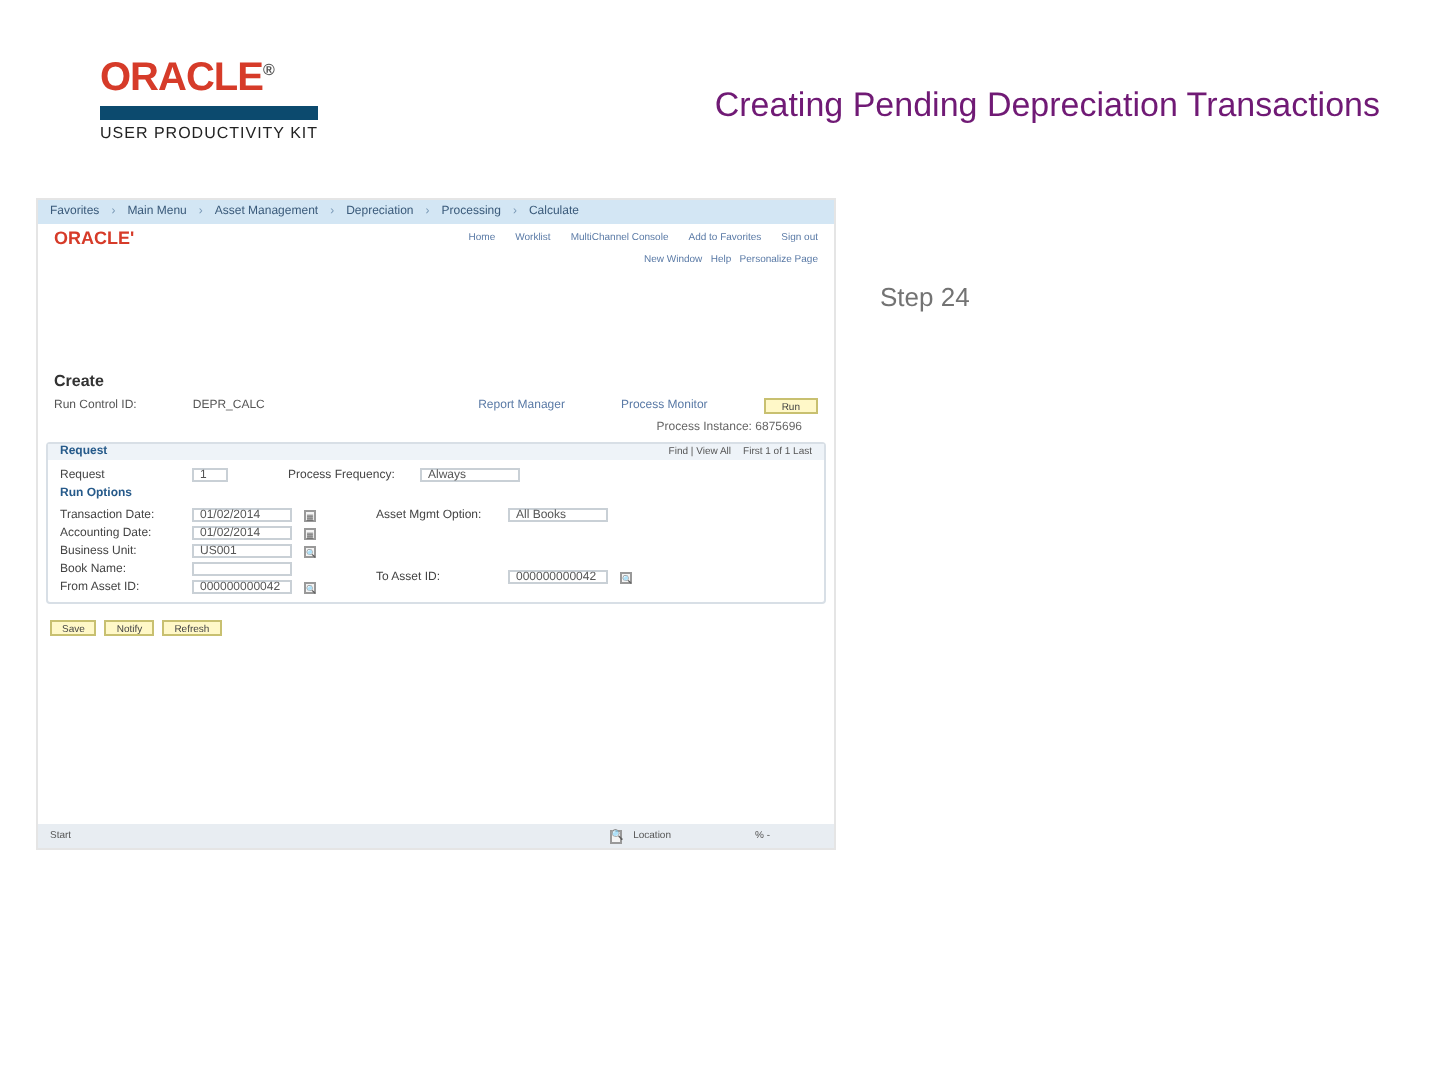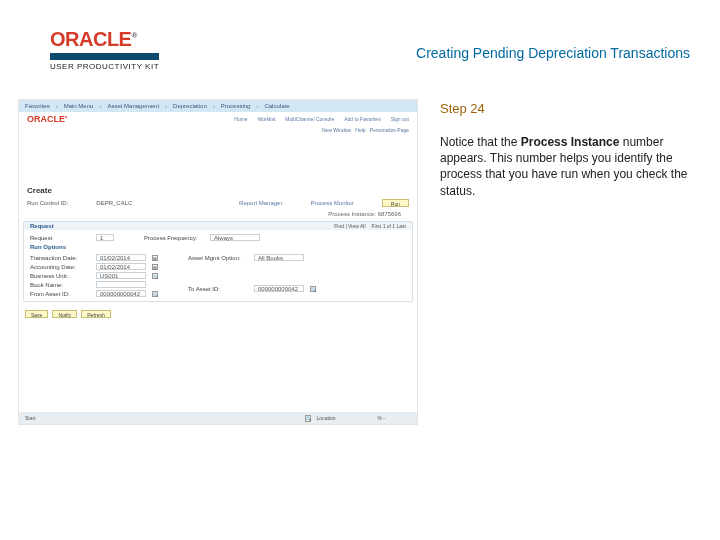--- a/index.html
+++ b/index.html
@@ -15,27 +15,27 @@
   .header {
     display: flex;
     justify-content: space-between;
     align-items: center;
     padding: 28px 20px 8px 50px;
   }
   .logo-block { display: flex; flex-direction: column; }
   .oracle-logo { font-family: Arial, sans-serif; font-weight: bold; color: #d63b29; font-size: 20px; letter-spacing: -0.5px; }
   .oracle-logo .reg { font-size: 8px; vertical-align: super; color: #555; }
   .kit-sub { font-size: 8px; letter-spacing: 0.5px; color: #222; border-top: 7px solid #0c4a6e; margin-top: 2px; padding-top: 2px; }
-  .page-title { font-size: 14px; color: #0369a1; margin-top: 6px; margin-right: 10px; }
+  .page-title { font-size: 17px; color: #701a75; margin-top: 6px; margin-right: 10px; }
 
   .main { display: flex; padding: 20px 20px 0 18px; gap: 22px; }
   .screenshot-col { width: 400px; flex-shrink: 0; }
   .instructions-col { flex: 1; padding-top: 2px; }
 
-  .step-label { font-size: 13px; color: #a16207; margin-bottom: 18px; }
+  .step-label { font-size: 13px; color: #737373; margin-bottom: 18px; margin-top: 40px; }
   .step-text { font-size: 12px; line-height: 1.35; color: #222; }
   .step-text b { font-weight: bold; }
 
   
   .inner-shot { width: 400px; border: 1px solid #e5e5e5; font-size: 6px; color: #555; background: #fff; }
   .inner-nav { background: #d3e6f4; height: 12px; display: flex; align-items: center; padding: 0 6px; gap: 6px; color: #3a5a7a; }
   .inner-nav span { white-space: nowrap; }
   .nav-sep { color: #7a99b6; }
   .inner-logo-row { display: flex; justify-content: space-between; align-items: center; padding: 2px 8px; }
   .inner-logo { color: #d63b29; font-weight: bold; font-size: 9px; }
@@ -194,17 +194,14 @@
         <span>Location</span>
         <span class="val" style="min-width:30px"></span>
         <span>% -</span>
         <span class="val" style="min-width:20px"></span>
       </div>
     </div>
   </div>
 
   <div class="instructions-col">
     <div class="step-label">Step 24</div>
-    <p class="step-text">
-      <span>Notice that the </span><b>Process Instance</b><span> number appears. This number helps you identify the process that you have run when you check the status.</span>
-    </p>
   </div>
 </div>
 
 </body></html>

